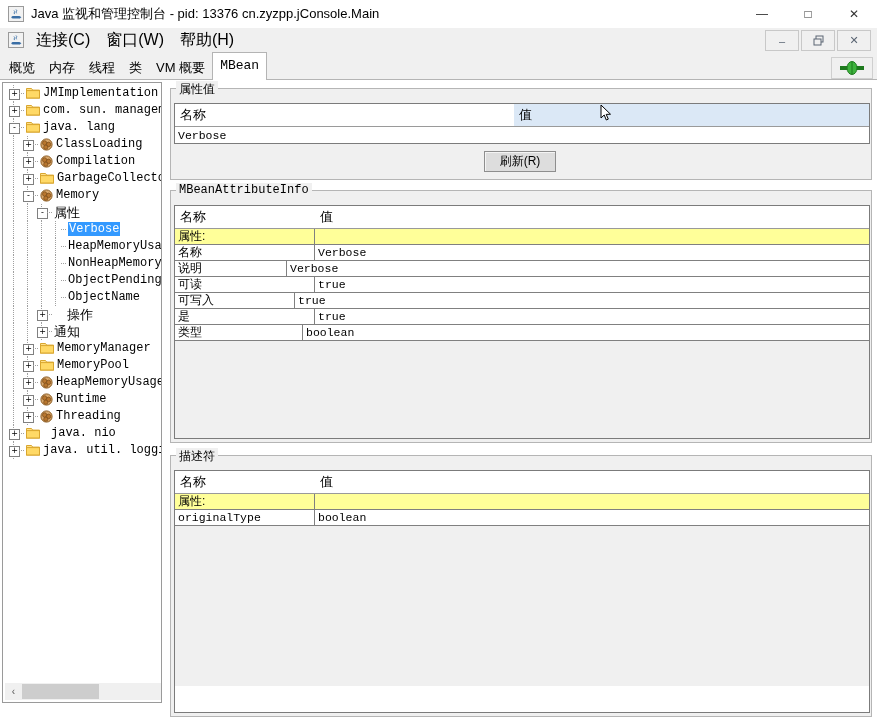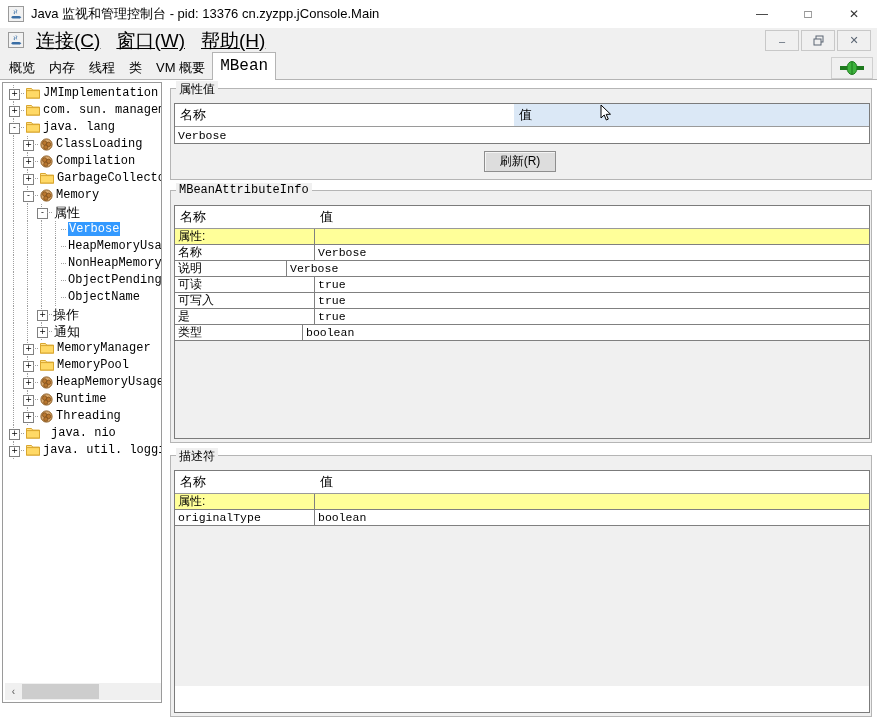--- a/index.html
+++ b/index.html
@@ -17,35 +17,35 @@
   .titlebar .tb-icon{position:absolute;left:8px;top:6px;width:16px;height:16px;}
   .titlebar .tb-text{position:absolute;left:31px;top:5px;font-size:13px;color:#000;white-space:nowrap;
      font-family:"Liberation Sans","DejaVu Sans",sans-serif;}
   .winbtns{position:absolute;right:0;top:0;height:28px;display:flex;}
   .winbtn{width:46px;height:28px;display:flex;align-items:center;justify-content:center;color:#333;font-size:12px;}
 
   
   .menubar{position:absolute;left:0;top:28px;width:877px;height:25px;background:#f0f0f0;}
   .menubar .mb-icon{position:absolute;left:8px;top:4px;width:16px;height:16px;}
   .menuitems{position:absolute;left:30px;top:0;height:25px;display:flex;align-items:center;}
-  .menuitem{padding:2px 6px;margin-right:4px;font-size:19px;white-space:nowrap;text-decoration:underline;}
+  .menuitem{padding:2px 6px;margin-right:4px;font-size:16px;white-space:nowrap;}
   
   .mdibtns{position:absolute;right:6px;top:2px;height:21px;display:flex;gap:2px;}
   .mdibtn{width:32px;height:19px;border:1px solid #c8c8c8;background:#f0f0f0;
           display:flex;align-items:center;justify-content:center;color:#5a6573;font-size:11px;}
 
   
   .tabstrip{position:absolute;left:0;top:53px;width:877px;height:27px;background:#f0f0f0;}
   .tabstrip:after{content:"";position:absolute;left:0;bottom:0;width:877px;height:1px;background:#b4b4b4;}
   .tabs{position:absolute;left:2px;top:2px;display:flex;align-items:flex-end;height:25px;}
   .tab{height:22px;padding:2px 7px 0 7px;font-size:13px;line-height:20px;white-space:nowrap;
        background:transparent;color:#000;position:relative;}
   .tab.sel{background:#ffffff;height:25px;line-height:22px;
      border-left:1px solid #b4b4b4;border-right:1px solid #b4b4b4;border-top:1px solid #b4b4b4;
-     font-family:"Liberation Mono","DejaVu Sans Mono",monospace;font-size:16px;z-index:3;}
+     font-family:"Liberation Mono","DejaVu Sans Mono",monospace;font-size:13px;z-index:3;}
   .conn-indicator{position:absolute;right:4px;top:4px;width:40px;height:20px;
      background:#f0f0f0;border:1px solid #cfcfcf;display:flex;align-items:center;justify-content:center;}
 
   
   .treepane{position:absolute;left:2px;top:82px;width:160px;height:621px;
      background:#ffffff;border:1px solid #9a9a9a;box-sizing:border-box;overflow:hidden;}
   .tree{position:absolute;left:0;top:2px;width:280px;}
   .trow{height:17px;position:relative;white-space:nowrap;font-size:12px;
         font-family:"Liberation Mono","DejaVu Sans Mono",monospace;}
   .trow .lbl{position:absolute;top:1px;white-space:nowrap;}
@@ -291,21 +291,21 @@
           <div class="guide" style="left: 52px;"></div>
           <div class="guideh" style="left: 58px; width: 6px;"></div>
           <span class="lbl" style="left: 65px;">ObjectName</span>
         </div>
         <div class="trow">
           <div class="guide" style="left: 10px;"></div>
           <div class="guide" style="left: 24px;"></div>
           <div class="guide" style="left: 38px;"></div>
           <div class="exp" style="left: 34px;">+</div>
           <div class="guideh" style="left: 44px; width: 6px;"></div>
-          <span class="lbl cjk" style="left: 50px;">操作</span>
+          <span class="lbl cjk" style="left: 64px;">操作</span>
         </div>
         <div class="trow">
           <div class="guide" style="left: 10px;"></div>
           <div class="guide" style="left: 24px;"></div>
           <div class="guide" style="left: 38px;"></div>
           <div class="exp" style="left: 34px;">+</div>
           <div class="guideh" style="left: 44px; width: 6px;"></div>
           <span class="lbl cjk" style="left: 51px;">通知</span>
         </div>
         <div class="trow">
@@ -441,21 +441,21 @@
             </div>
             <div class="trw">
               <div class="td cjk" style="width: 112px; border-right: 1px solid rgb(128, 128, 128);">说明</div>
               <div class="td" style="flex: 1 1 0%;">Verbose</div>
             </div>
             <div class="trw">
               <div class="td cjk" style="width: 140px; border-right: 1px solid rgb(128, 128, 128);">可读</div>
               <div class="td" style="flex: 1 1 0%;">true</div>
             </div>
             <div class="trw">
-              <div class="td cjk" style="width: 140px; border-right: 1px solid rgb(128, 128, 128);">可写入</div>
+              <div class="td cjk" style="width: 120px; border-right: 1px solid rgb(128, 128, 128);">可写入</div>
               <div class="td" style="flex: 1 1 0%;">true</div>
             </div>
             <div class="trw">
               <div class="td cjk" style="width: 140px; border-right: 1px solid rgb(128, 128, 128);">是</div>
               <div class="td" style="flex: 1 1 0%;">true</div>
             </div>
             <div class="trw">
               <div class="td cjk" style="width: 128px; border-right: 1px solid rgb(128, 128, 128);">类型</div>
               <div class="td" style="flex: 1 1 0%;">boolean</div>
             </div>

